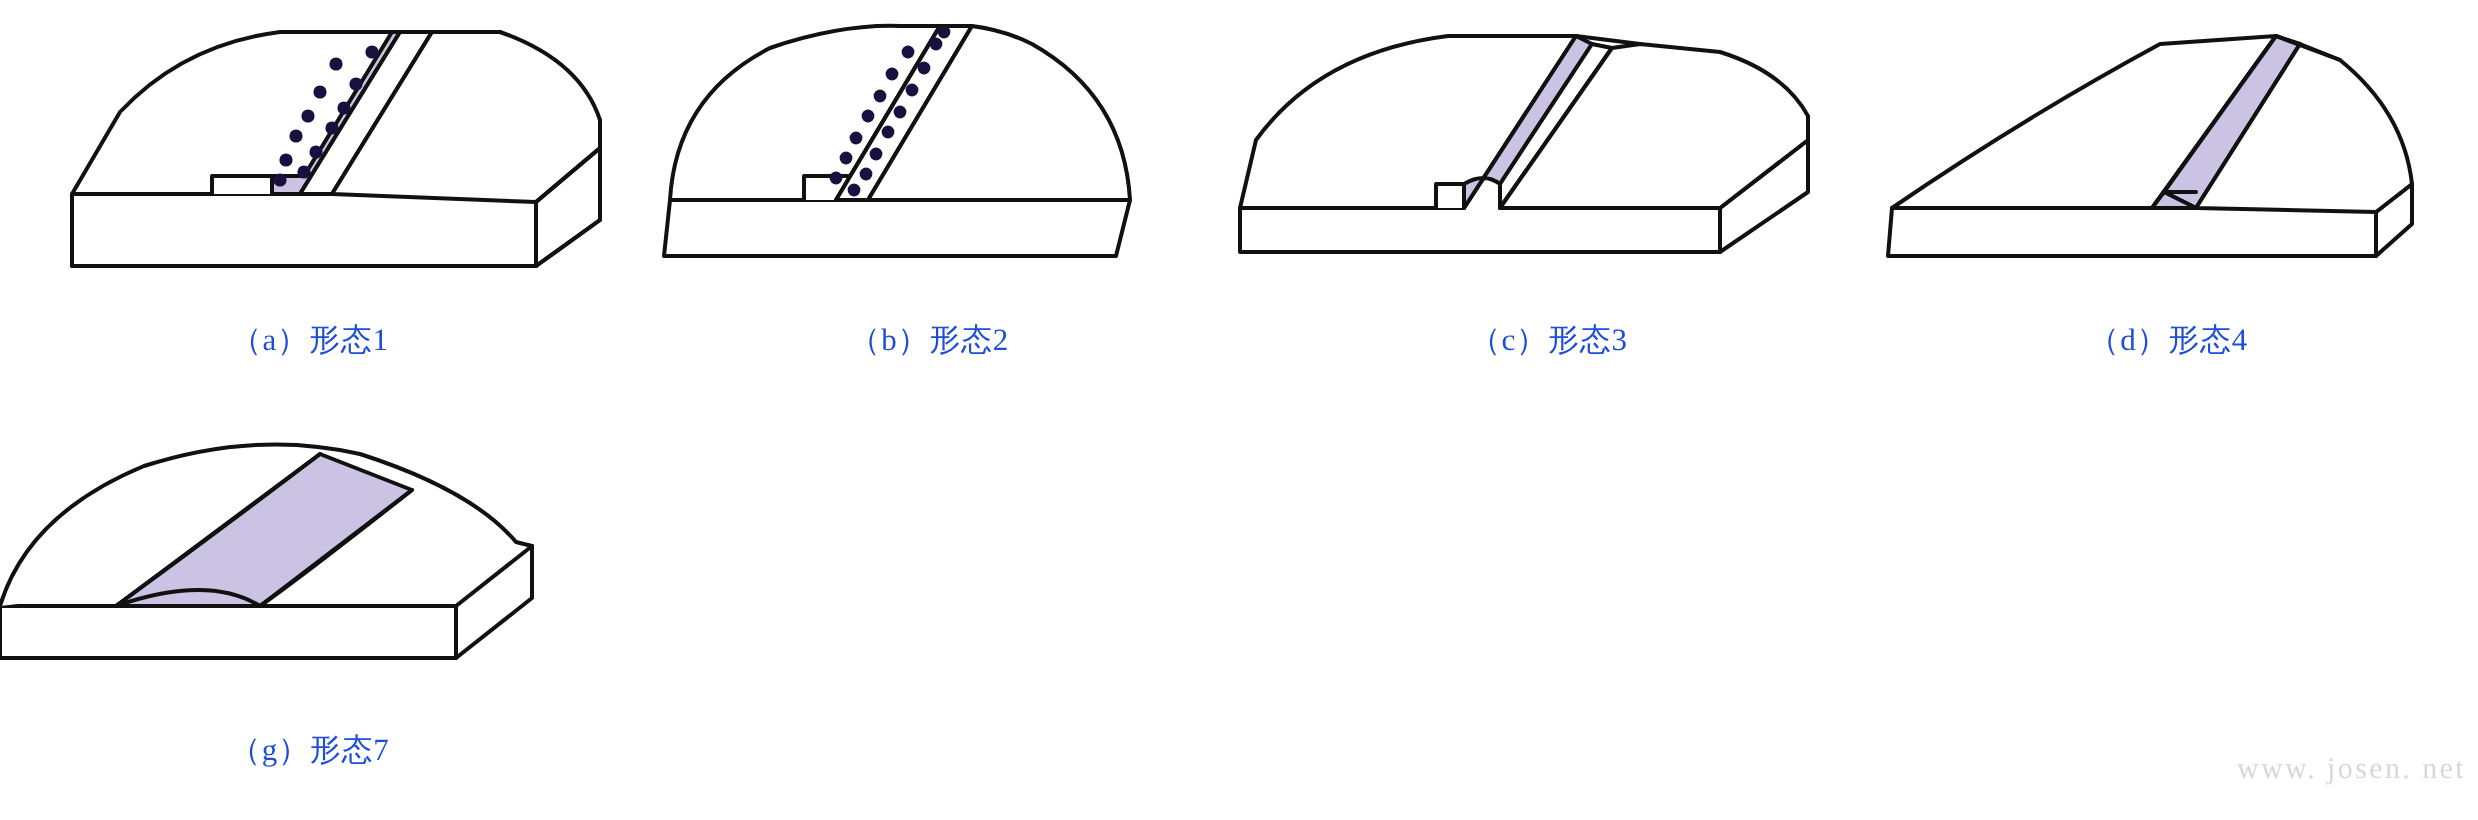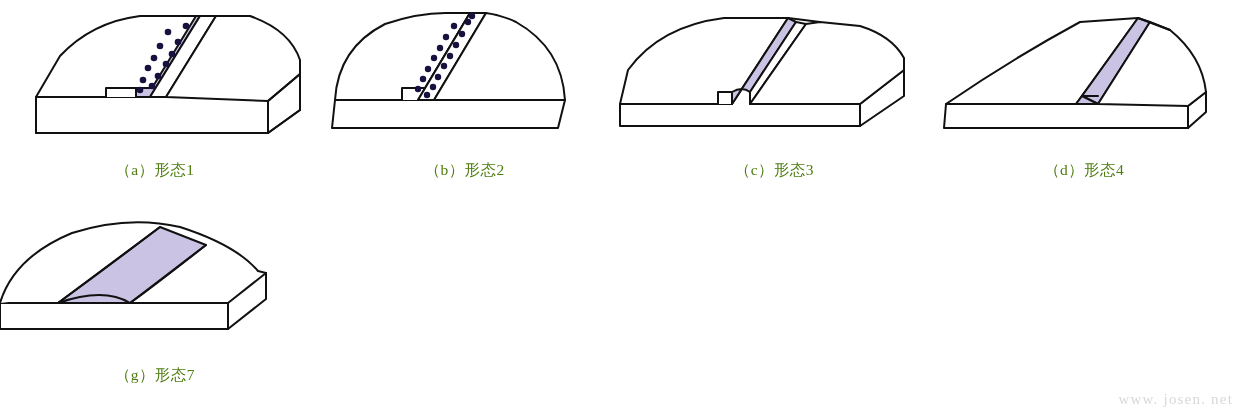--- a/index.html
+++ b/index.html
@@ -24,29 +24,29 @@
     align-items:center;
     justify-content:flex-start;
   }
   .figure-art{
     width:309px;height:158px;
     display:block;
   }
   .figure-caption{
     font-size:15.5px;
     letter-spacing:0.4px;
-    color:#4d7c0f;
+    color:#1d4ed8;
     white-space:nowrap;
     margin-top:2px;
     font-family:"Liberation Serif","DejaVu Serif",serif;
   }
   .watermark{
     position:absolute;
     right:6px;
-    bottom:2px;
+    bottom:16px;
     font-size:15px;
     letter-spacing:1.2px;
     color:#d8d8d8;
     font-family:"Liberation Serif","DejaVu Serif",serif;
     user-select:none;
     pointer-events:none;
   }
   svg{overflow:visible;}
 </style>
 </head>

